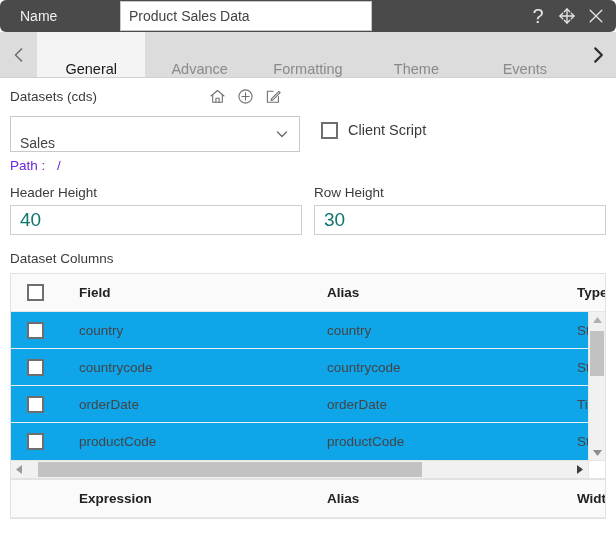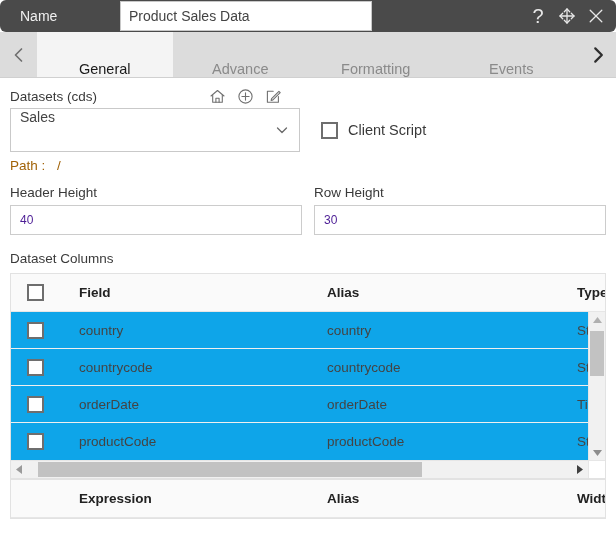--- a/index.html
+++ b/index.html
@@ -157,27 +157,28 @@
   }
   .ds-icon svg { display: block; }
 
   .select-row {
     display: flex;
     align-items: center;
   }
   .styled-select {
     position: relative;
     width: 290px;
-    height: 44px;
+    height: 36px;
     border: 1px solid #c9c9c9;
     background: #ffffff;
     box-sizing: border-box;
     display: flex;
-    align-items: flex-start;
-    cursor: pointer;
+    align-items: flex-end;
+    cursor: pointer;
+    margin-top: 8px;
   }
   .styled-select .sel-val {
     padding-left: 9px;
     font-size: 14px;
     color: #444444;
   }
   .styled-select .caret {
     position: absolute;
     right: 9px;
     top: 50%;
@@ -202,37 +203,37 @@
   }
   .checkbox-inline .cbx-label {
     margin-left: 10px;
     font-size: 14.5px;
     color: #3a3a3a;
     white-space: nowrap;
   }
 
   .path-line {
     font-size: 13.5px;
-    color: #a16207;
+    color: #6d28d9;
     padding-top: 6px;
     padding-bottom: 2px;
   }
   .path-line .path-val { margin-left: 8px; }
 
   .two-col { display: flex; gap: 12px; }
   .col { width: 292px; }
   .text-input {
     width: 100%;
     height: 30px;
     box-sizing: border-box;
     border: 1px solid #cccccc;
     background: #ffffff;
     font-family: "Liberation Sans", sans-serif;
-    font-size: 12px;
-    color: #4c1d95;
+    font-size: 19px;
+    color: #0f766e;
     padding: 13px 9px;
     outline: none;
   }
 
   .section-title {
     font-size: 13.5px;
     color: #3a3a3a;
     padding: 16px 0 7px 0;
   }
 
@@ -386,20 +387,23 @@
   </div>
   <div class="tabs">
     <div class="tab active">
       <span>General</span>
     </div>
     <div class="tab">
       <span>Advance</span>
     </div>
     <div class="tab">
       <span>Formatting</span>
+    </div>
+    <div class="tab">
+      <span>Theme</span>
     </div>
     <div class="tab">
       <span>Events</span>
     </div>
   </div>
   <div class="tab-nav">
     <svg width="22" height="22" viewBox="0 0 20 20" fill="none" stroke="#2e2e2e" stroke-width="2" stroke-linecap="round" stroke-linejoin="round">
       <polyline points="7.5,4 13.5,10 7.5,16"></polyline>
     </svg>
   </div>

